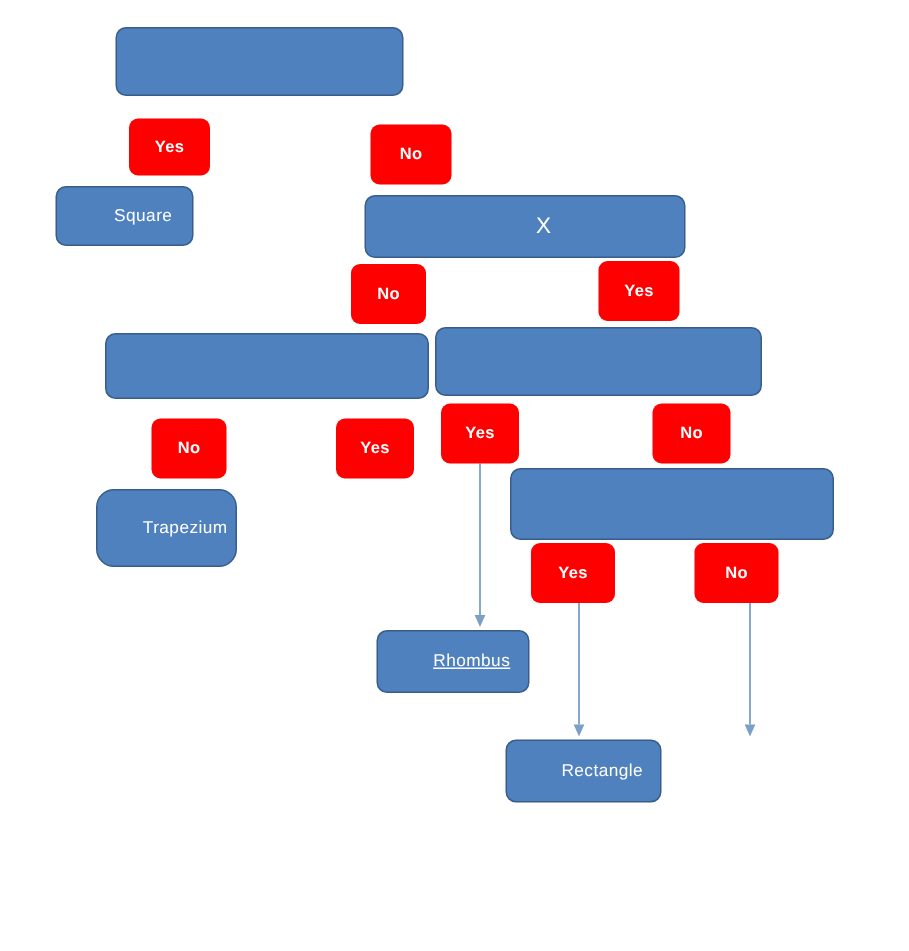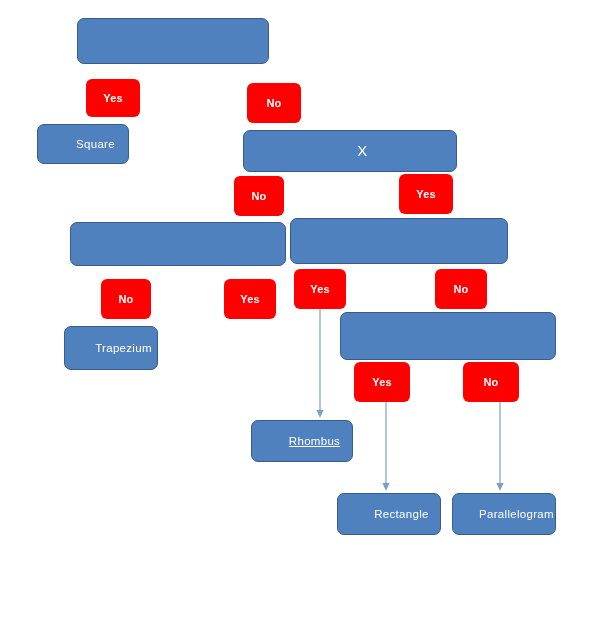--- a/index.html
+++ b/index.html
@@ -72,25 +72,24 @@
       <line x1="386" y1="402" x2="386" y2="483"></line>
       <polygon points="382.4,483 389.6,483 386,491"></polygon>
       <line x1="500" y1="402" x2="500" y2="483"></line>
       <polygon points="496.4,483 503.6,483 500,491"></polygon>
     </svg>
 <div class="node node-blue" style="left: 77px; top: 18px; width: 192px; height: 46px;"></div>
     <div class="node node-blue" style="left: 37px; top: 124px; width: 92px; height: 40px;">Square</div>
     <div class="node node-blue big-x" style="left: 243px; top: 130px; width: 214px; height: 42px;">X</div>
     <div class="node node-blue" style="left: 70px; top: 222px; width: 216px; height: 44px;"></div>
     <div class="node node-blue" style="left: 290px; top: 218px; width: 218px; height: 46px;"></div>
-    <div class="node node-blue" style="left: 64px; top: 326px; width: 94px; height: 44px;">Trapezium</div>
+    <div class="node node-blue" style="left: 64px; top: 326px; width: 94px; height: 52px; border-radius: 12px;">Trapezium</div>
     <div class="node node-blue" style="left: 340px; top: 312px; width: 216px; height: 48px;"></div>
     <div class="node node-blue" style="left: 251px; top: 420px; width: 102px; height: 42px; text-decoration: underline;">Rhombus</div>
     <div class="node node-blue" style="left: 337px; top: 493px; width: 104px; height: 42px;">Rectangle</div>
-    <div class="node node-blue" style="left: 452px; top: 493px; width: 104px; height: 42px;">Parallelogram</div>
     <div class="node node-red" style="left: 86px; top: 79px; width: 54px; height: 38px;">Yes</div>
     <div class="node node-red" style="left: 247px; top: 83px; width: 54px; height: 40px;">No</div>
     <div class="node node-red" style="left: 234px; top: 176px; width: 50px; height: 40px;">No</div>
     <div class="node node-red" style="left: 399px; top: 174px; width: 54px; height: 40px;">Yes</div>
     <div class="node node-red" style="left: 101px; top: 279px; width: 50px; height: 40px;">No</div>
     <div class="node node-red" style="left: 224px; top: 279px; width: 52px; height: 40px;">Yes</div>
     <div class="node node-red" style="left: 294px; top: 269px; width: 52px; height: 40px;">Yes</div>
     <div class="node node-red" style="left: 435px; top: 269px; width: 52px; height: 40px;">No</div>
     <div class="node node-red" style="left: 354px; top: 362px; width: 56px; height: 40px;">Yes</div>
     <div class="node node-red" style="left: 463px; top: 362px; width: 56px; height: 40px;">No</div>

